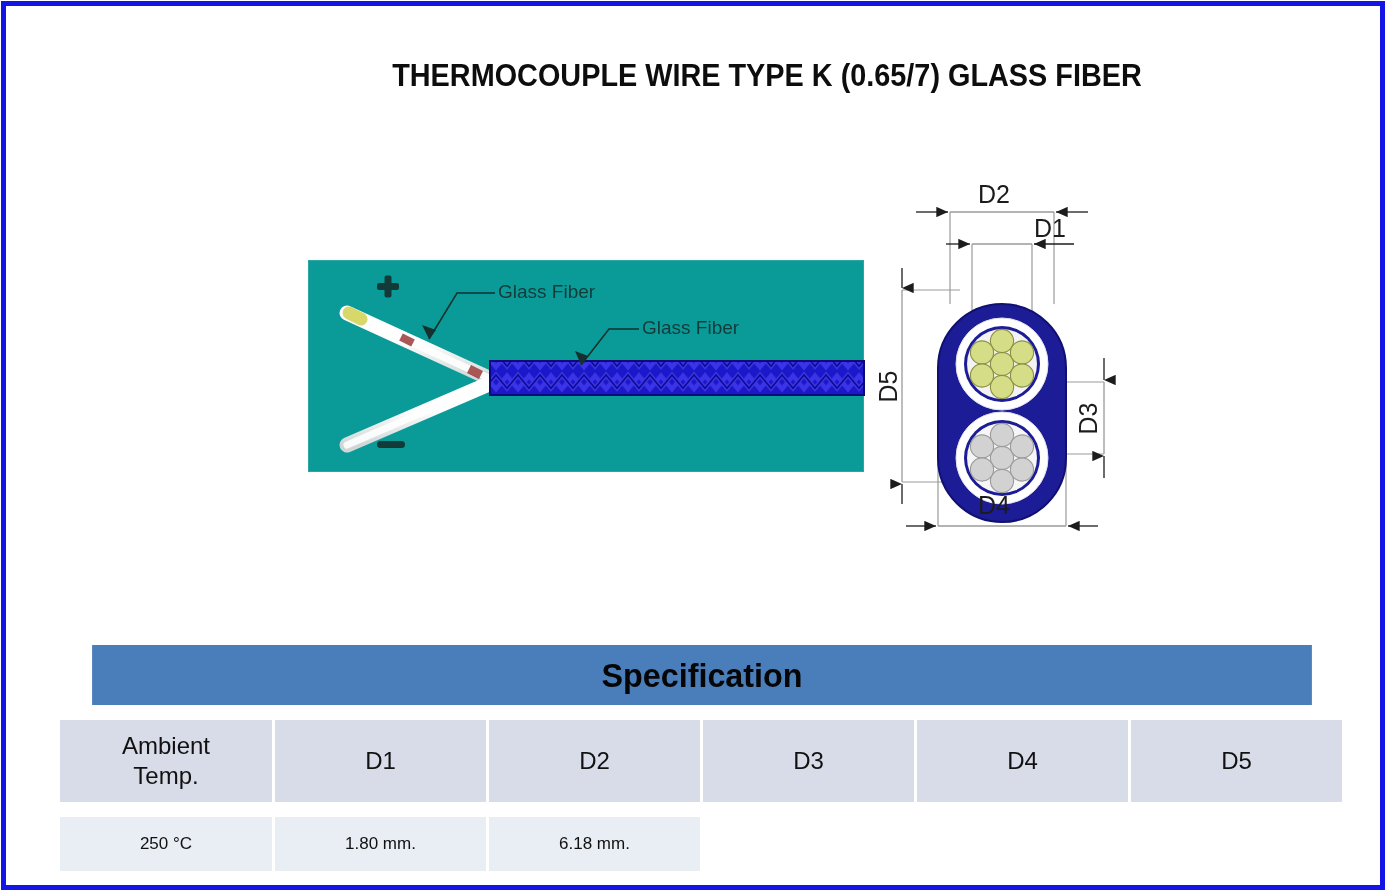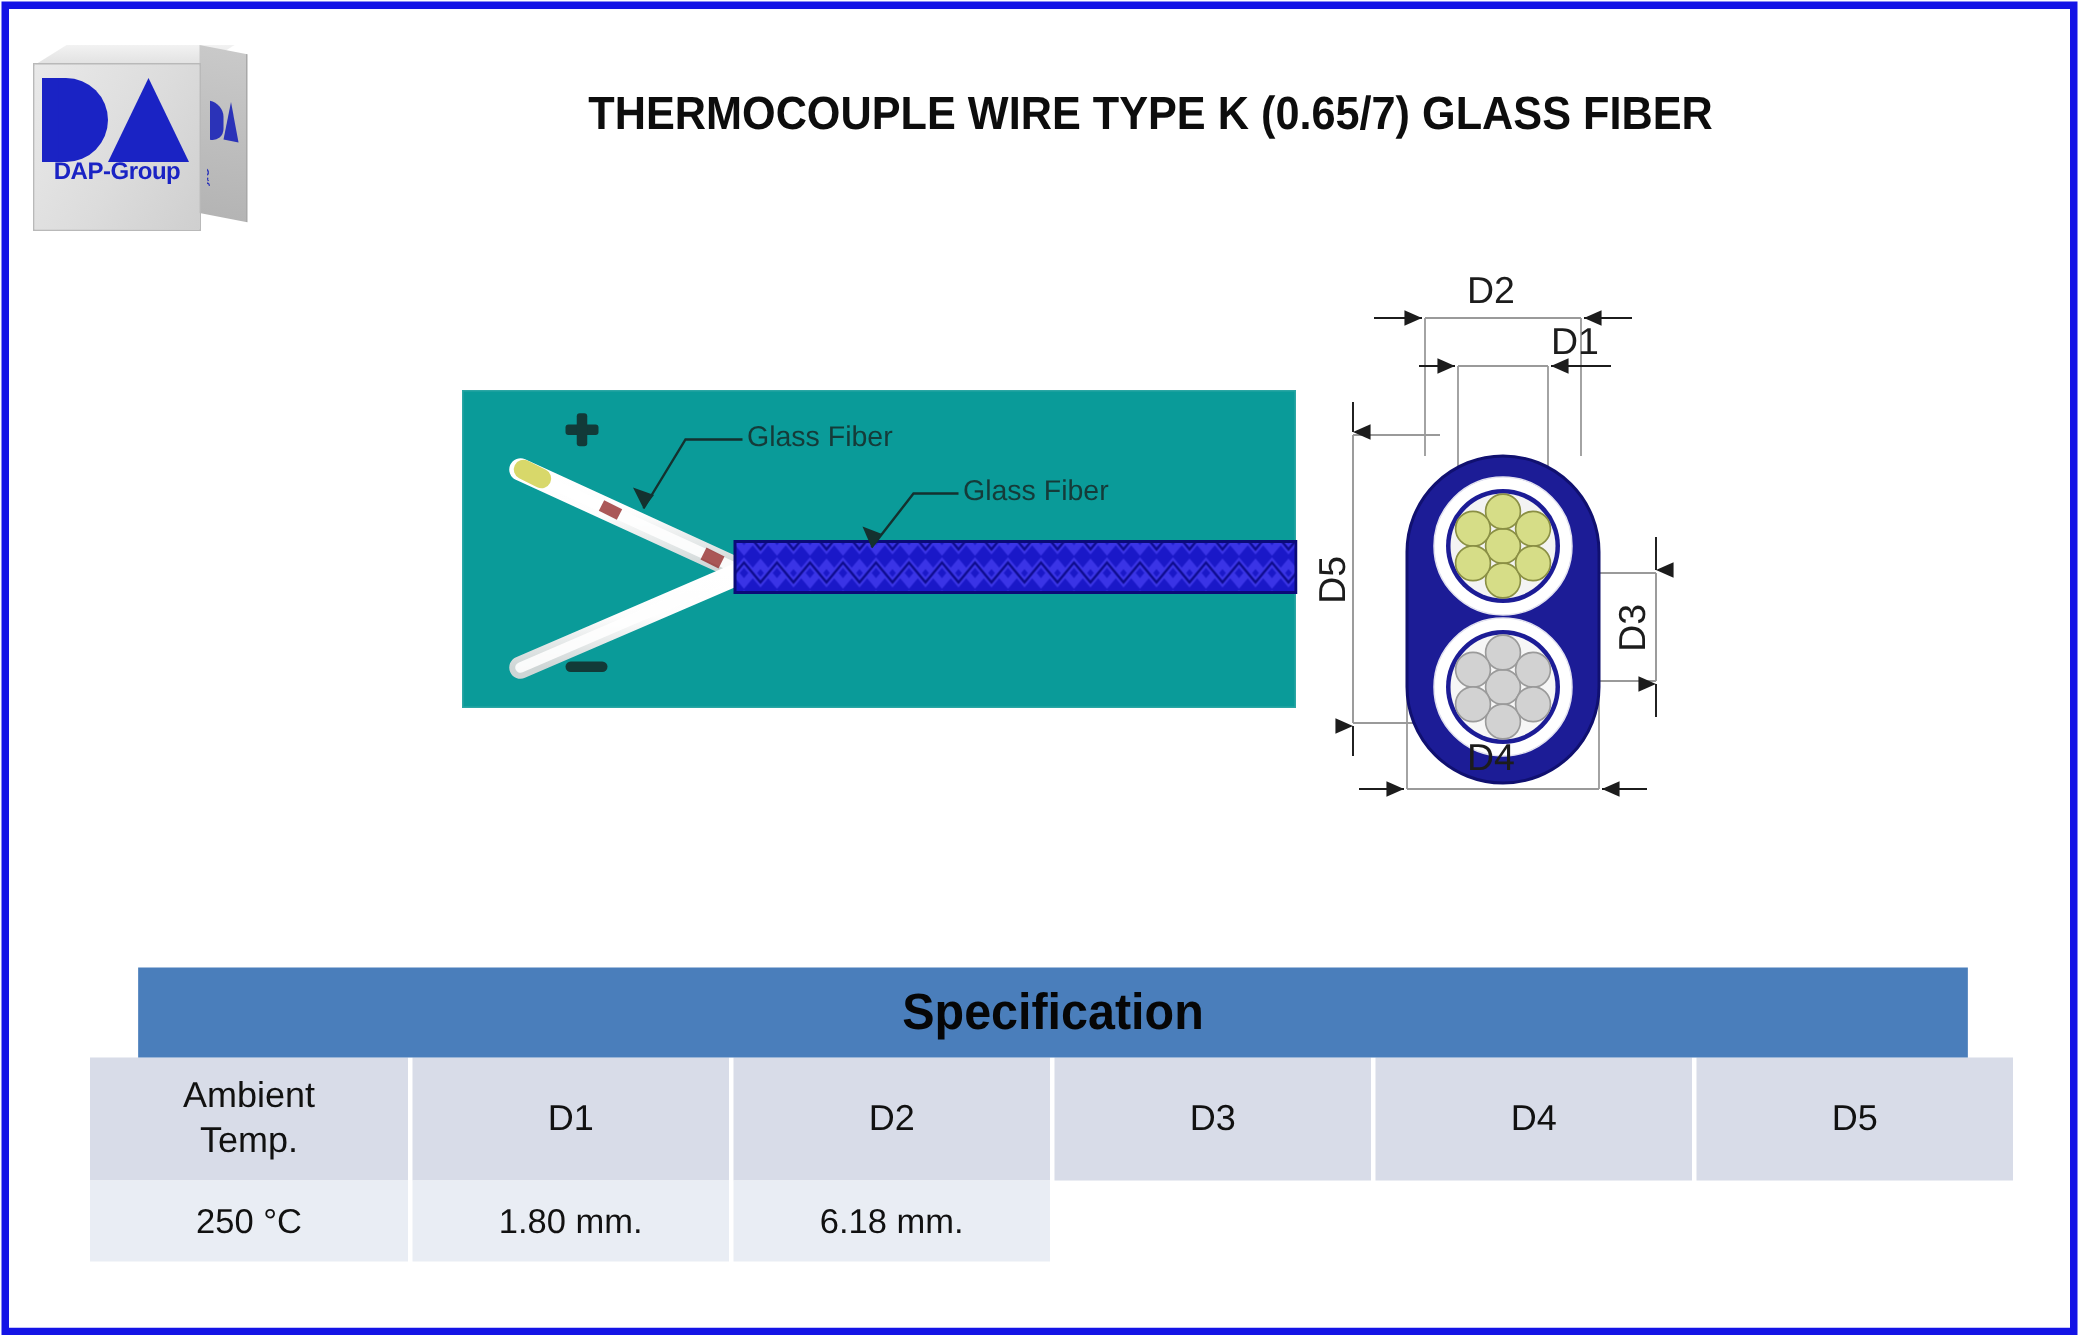--- a/index.html
+++ b/index.html
@@ -187,69 +187,54 @@
     display: flex;
     align-items: center;
     justify-content: center;
     font-size: 34px;
     font-weight: bold;
     color: #060606;
     font-family: "Liberation Sans Narrow", "Liberation Sans", sans-serif;
     transform: scaleX(0.95);
     transform-origin: center;
   }
-  #head-row, #val-row { display: flex; gap: 3px; margin-top: 0; }
+  #head-row, #val-row { display: flex; gap: 3px; margin-top: 15px; }
   #head-row .cell {
     background: #d8dce8;
     height: 82px;
     display: flex;
     align-items: center;
     justify-content: center;
     text-align: center;
     font-size: 24px;
     color: #111;
     line-height: 1.25;
     white-space: pre-line;
   }
   #val-row .cell {
     background: #e9edf4;
     height: 54px;
     display: flex;
     align-items: center;
     justify-content: center;
     text-align: center;
-    font-size: 23px;
+    font-size: 17px;
     color: #111;
   }
   .c0 { width: 212px; }
   .c1, .c2, .c3, .c4, .c5 { width: 211px; }
 </style>
 </head>
 <body>
 
 <div id="page">
   <div id="frame-border"></div>
 
   <div id="frame-inner">
 
-    <div id="logo">
-      <div class="cube-top"></div>
-      <div class="cube-side"></div>
-      <div class="cube-front"></div>
-      <div class="logo-mark">
-        <div class="logo-D"></div>
-        <div class="logo-A"></div>
-      </div>
-      <div class="logo-text">DAP-Group</div>
-      <div class="cube-side-mark">
-        <div class="sm-d"></div>
-        <div class="sm-a"></div>
-        <div class="sm-t">DAP-Group</div>
-      </div>
-    </div>
 
     <div id="title">THERMOCOUPLE WIRE TYPE K (0.65/7) GLASS FIBER</div>
 
     <div id="wire-panel">
       <svg id="wire-svg" width="556" height="212" viewBox="0 0 556 212">
         <defs>
           <pattern id="braidPat" width="22" height="22" patternUnits="userSpaceOnUse">
             <rect width="22" height="22" fill="#1a18c8"></rect>
             <path d="M-4,22 L11,4 L26,22 M-4,0 L11,18 L26,0" stroke="#3a34e6" stroke-width="4.5" fill="none"></path>
             <path d="M-4,22 L11,4 L26,22" stroke="#0d0b8e" stroke-width="1.6" fill="none"></path>

